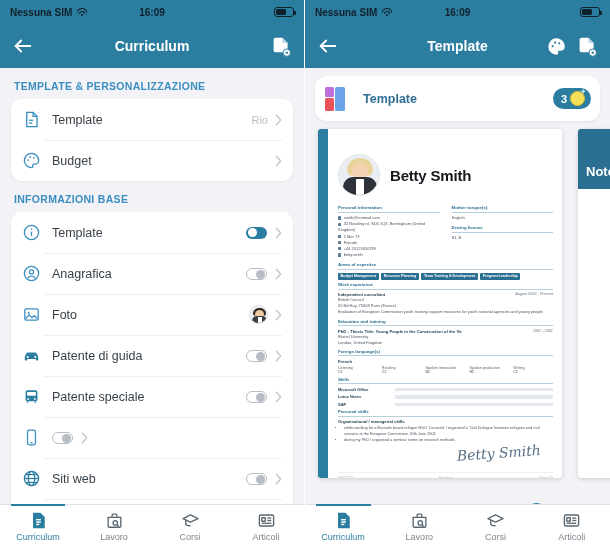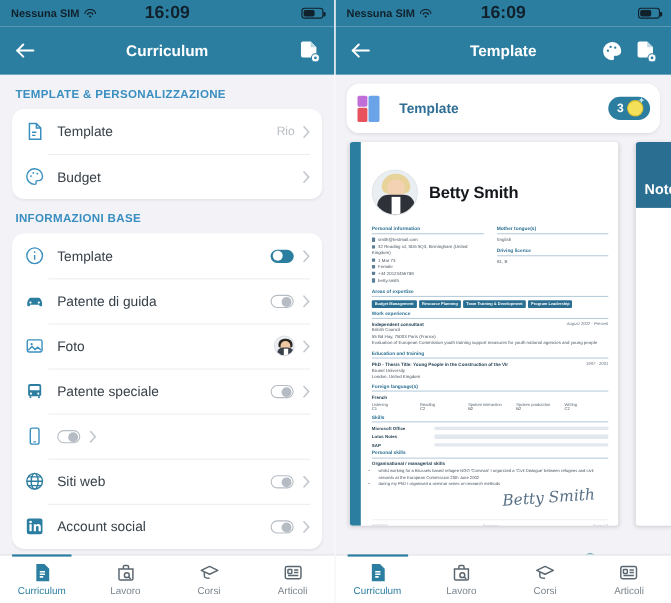--- a/index.html
+++ b/index.html
@@ -18,21 +18,21 @@
     display: flex; align-items: center; padding: 0 10px;
     font-size: 10px; font-weight: bold; position: relative;
   }
   .sb-carrier { display: flex; align-items: center; gap: 4px; }
   .sb-wifi { width: 11px; height: 9px; position: relative; display: inline-block; }
   .sb-wifi i { position: absolute; border: 1.4px solid #10212b; border-bottom: none;
       border-radius: 50% 50% 0 0 / 100% 100% 0 0; left: 50%; transform: translateX(-50%); }
   .sb-wifi i:nth-child(1) { width: 11px; height: 5px; top: 0; }
   .sb-wifi i:nth-child(2) { width: 6px; height: 3px; top: 3px; }
   .sb-wifi i:nth-child(3) { width: 2px; height: 2px; top: 6px; background: #10212b; border-radius: 50%; border: none; }
-  .sb-time { position: absolute; left: 50%; transform: translateX(-50%); font-size: 16px; }
+  .sb-time { position: absolute; left: 50%; transform: translateX(-50%); font-size: 10px; }
   .sb-right { margin-left: auto; display: flex; align-items: center; }
   .sb-batt { width: 20px; height: 10px; border: 1.3px solid #10212b; border-radius: 3px; position: relative; }
   .sb-batt::after { content: ""; position: absolute; right: -3px; top: 3px; width: 1.6px; height: 4px; background: #10212b; border-radius: 0 1px 1px 0; }
   .sb-batt i { position: absolute; left: 1.2px; top: 1.2px; bottom: 1.2px; width: 55%; background: #10212b; border-radius: 1.5px; }
 
   
   .navbar {
     height: 44px; background: #2c7ea1; display: flex; align-items: center;
     padding: 0 12px; color: #fff; position: relative;
   }
@@ -274,30 +274,29 @@
           <span class="toggle on">
               <i></i>
             </span>
           <span class="chev">
               <svg viewBox="0 0 8 14" fill="none" stroke="#c3c8ce" stroke-width="1.7" stroke-linecap="round">
                 <polyline points="1.5,1.5 6.5,7 1.5,12.5"></polyline>
               </svg>
             </span>
         </div>
 
-
-        <div class="row">
-          <span class="row-ico">
-            <svg viewBox="0 0 24 24">
-                <path d="M3.5 14.5c0-.8.4-2.6 1.1-3.6l1-1.6c.4-.7 1-1 1.8-1h9.2c.8 0 1.4.3 1.8 1l1 1.6c.7 1 1.1 2.8 1.1 3.6v2.8c0 .5-.4.9-.9.9h-1.3a.9.9 0 0 1-.9-.9v-.8H6.6v.8c0 .5-.4.9-.9.9H4.4a.9.9 0 0 1-.9-.9z" fill="#2c7ea1"></path>
-                <circle cx="7.2" cy="14" r="1.3" fill="#fff"></circle>
-                <circle cx="16.8" cy="14" r="1.3" fill="#fff"></circle>
-              </svg>
-          </span>
-          <span class="row-label">Patente di guida</span>
+        <div class="row">
+          <span class="row-ico">
+            <svg viewBox="0 0 24 24" fill="none" stroke="#3a8fc0" stroke-width="1.6">
+                <circle cx="12" cy="12" r="9"></circle>
+                <circle cx="12" cy="10" r="2.6"></circle>
+                <path d="M7 18.4a5.6 5.6 0 0 1 10 0"></path>
+              </svg>
+          </span>
+          <span class="row-label">Anagrafica</span>
           <span class="toggle off">
               <i></i>
             </span>
           <span class="chev">
               <svg viewBox="0 0 8 14" fill="none" stroke="#c3c8ce" stroke-width="1.7" stroke-linecap="round">
                 <polyline points="1.5,1.5 6.5,7 1.5,12.5"></polyline>
               </svg>
             </span>
         </div>
 
@@ -308,20 +307,39 @@
                 <circle cx="8.5" cy="10" r="1.3" fill="#3a8fc0" stroke="none"></circle>
                 <path d="M4.5 17l4.5-4.5 3.5 3.5 3-2.5 4 3.5"></path>
               </svg>
           </span>
           <span class="row-label">Foto</span>
           <span class="avatar-thumb">
               <span class="hair"></span>
               <span class="face"></span>
               <span class="body"></span>
               <span class="shirt"></span>
+            </span>
+          <span class="chev">
+              <svg viewBox="0 0 8 14" fill="none" stroke="#c3c8ce" stroke-width="1.7" stroke-linecap="round">
+                <polyline points="1.5,1.5 6.5,7 1.5,12.5"></polyline>
+              </svg>
+            </span>
+        </div>
+
+        <div class="row">
+          <span class="row-ico">
+            <svg viewBox="0 0 24 24">
+                <path d="M3.5 14.5c0-.8.4-2.6 1.1-3.6l1-1.6c.4-.7 1-1 1.8-1h9.2c.8 0 1.4.3 1.8 1l1 1.6c.7 1 1.1 2.8 1.1 3.6v2.8c0 .5-.4.9-.9.9h-1.3a.9.9 0 0 1-.9-.9v-.8H6.6v.8c0 .5-.4.9-.9.9H4.4a.9.9 0 0 1-.9-.9z" fill="#2c7ea1"></path>
+                <circle cx="7.2" cy="14" r="1.3" fill="#fff"></circle>
+                <circle cx="16.8" cy="14" r="1.3" fill="#fff"></circle>
+              </svg>
+          </span>
+          <span class="row-label">Patente di guida</span>
+          <span class="toggle off">
+              <i></i>
             </span>
           <span class="chev">
               <svg viewBox="0 0 8 14" fill="none" stroke="#c3c8ce" stroke-width="1.7" stroke-linecap="round">
                 <polyline points="1.5,1.5 6.5,7 1.5,12.5"></polyline>
               </svg>
             </span>
         </div>
 
         <div class="row">
           <span class="row-ico">

